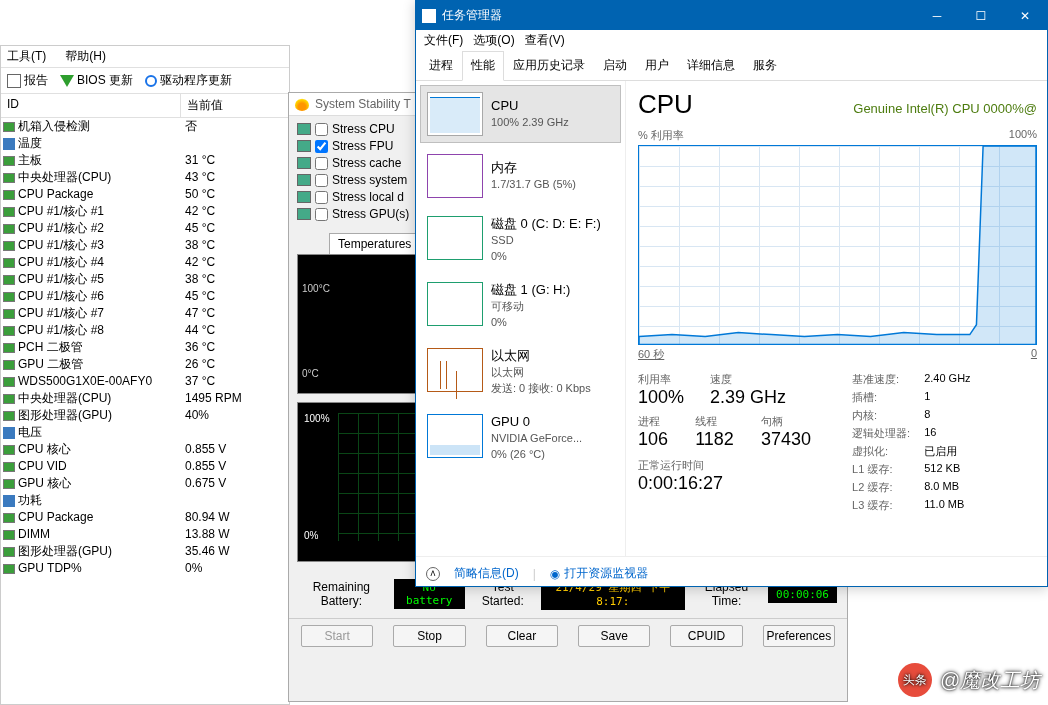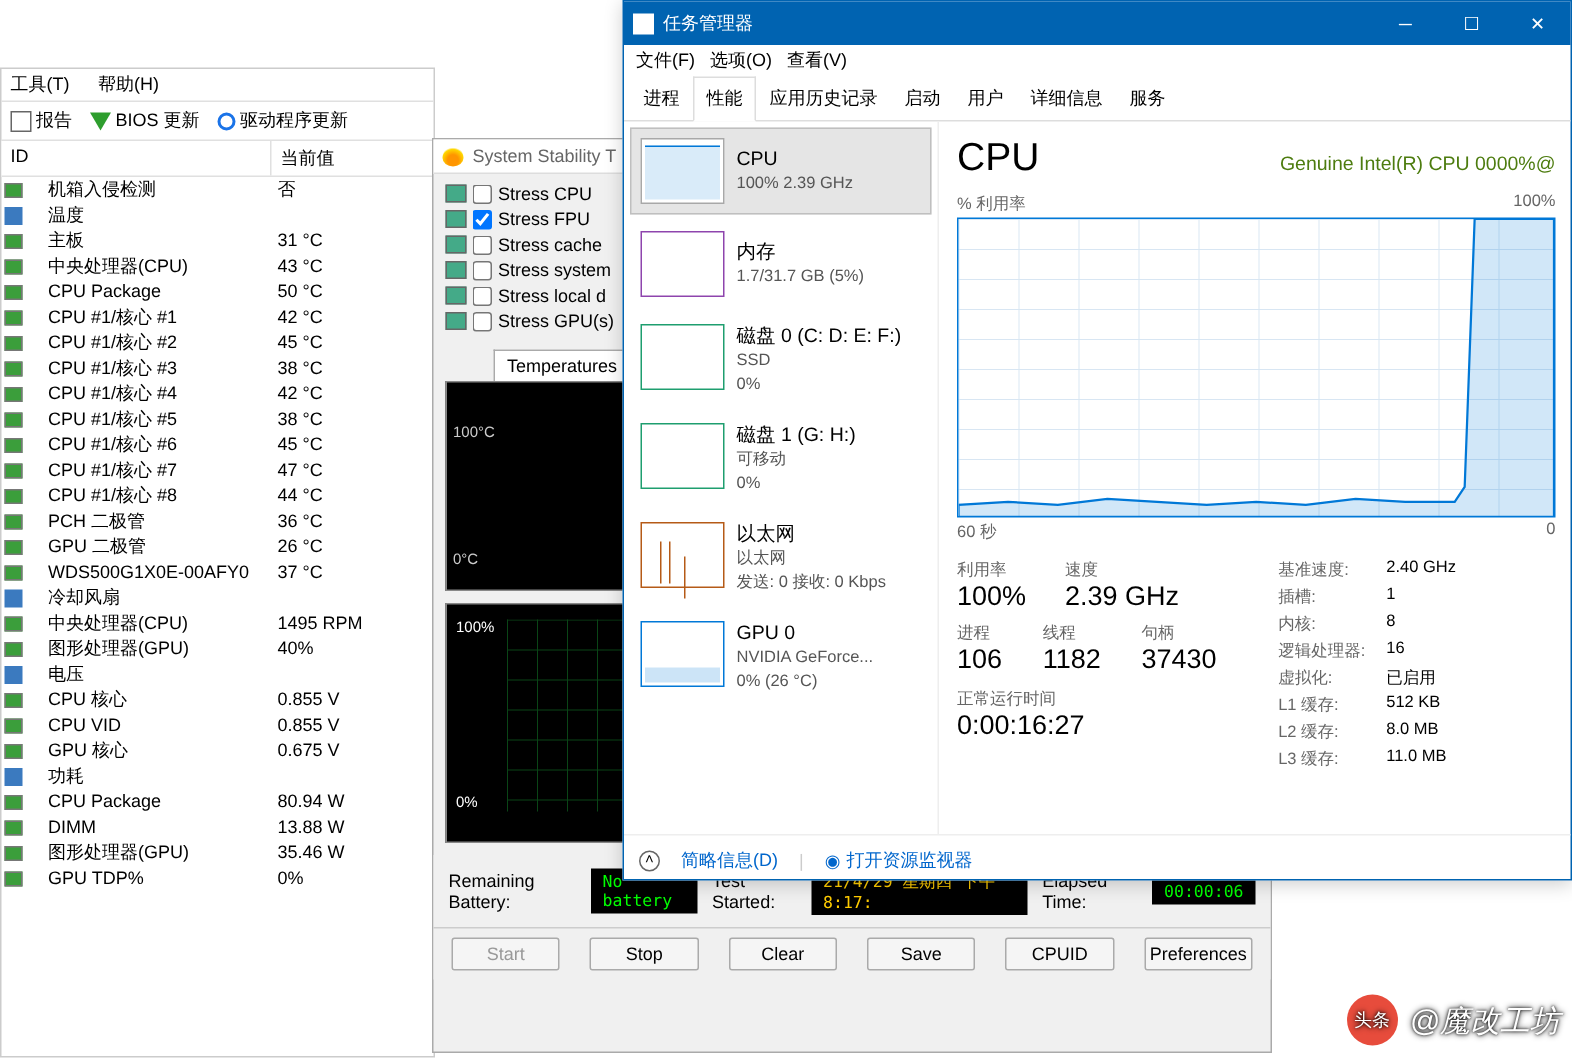--- a/index.html
+++ b/index.html
@@ -12,21 +12,21 @@
 .hw-toolbar .tb-item { display: flex; align-items: center; gap: 3px; }
 .ico { display: inline-block; width: 14px; height: 14px; }
 .ico-report { border: 1px solid #666; background: #fff; }
 .ico-bios { width: 0; height: 0; border-left: 7px solid transparent; border-right: 7px solid transparent; border-top: 12px solid #2e9e2e; }
 .ico-driver { border: 2px solid #1a73e8; border-radius: 50%; width: 12px; height: 12px; position: relative; }
 .hw-table-head { display: flex; background: #fff; border-bottom: 1px solid #e0e0e0; font-weight: 400; }
 .hw-table-head > div { padding: 3px 6px; border-right: 1px solid #e0e0e0; }
 .hw-col1 { width: 180px; } .hw-col2 { flex: 1; }
 .hw-body { overflow-y: auto; }
 .hw-row { display: flex; padding: 1px 0; align-items: center; font-size: 12px; line-height: 15px; }
-.hw-row .cell1 { width: 180px; display: flex; align-items: center; gap: 17px; padding-left: 2px; white-space: nowrap; }
+.hw-row .cell1 { width: 180px; display: flex; align-items: center; gap: 3px; padding-left: 2px; white-space: nowrap; }
 .hw-row .cell2 { flex: 1; padding-left: 4px; }
 .hw-row.section .cell1 { font-weight: 400; padding-left: 2px; }
 .hw-row .sensor-ico { width: 12px; height: 10px; background: #3b9e3b; display: inline-block; border: 1px solid #777; }
 .hw-row.section .sico { width: 12px; height: 12px; background: #3b7abf; display: inline-block; }
 
 
 .stab-window { position: absolute; left: 288px; top: 92px; width: 560px; height: 610px; background: #f0f0f0; border: 1px solid #aaa; }
 .stab-title { display: flex; align-items: center; gap: 6px; padding: 4px 6px; background: #fff; border-bottom: 1px solid #ddd; color: #666; font-size: 12px; }
 .stab-title .flame { width: 14px; height: 14px; background: radial-gradient(circle at 50% 70%, #ff9500 30%, #ffd700 60%, transparent 70%); border-radius: 50% 50% 50% 50% / 60% 60% 40% 40%; }
 .stress-opts { padding: 6px 8px; display: flex; flex-direction: column; gap: 3px; }
@@ -35,21 +35,21 @@
 .stress-opts input[type=checkbox] { width: 13px; height: 13px; }
 .stab-tabs { display: flex; margin: 6px 8px 0 40px; }
 .stab-tabs .stab { border: 1px solid #aaa; border-bottom: none; padding: 3px 8px; font-size: 12px; background: #fff; margin-right: -1px; }
 .chart-area { margin: 0 8px; border: 1px solid #888; background: #000; height: 140px; position: relative; color: #ccc; font-size: 10px; padding: 8px 4px 4px 32px; }
 .chart-area .ylab { position: absolute; left: 4px; }
 .chart-area .ylab.top { top: 28px; } .chart-area .ylab.bot { bottom: 14px; }
 .green-chart { margin: 8px; border: 1px solid #888; background: #000; height: 160px; position: relative; }
 .green-chart .grid { position: absolute; inset: 10px 10px 20px 40px; background-image: linear-gradient(#0a4516 1px, transparent 1px), linear-gradient(90deg, #0a4516 1px, transparent 1px); background-size: 20px 20px; }
 .green-chart .ylab { position: absolute; left: 6px; color: #fff; font-size: 10px; }
 .green-chart .ylab.top { top: 10px; } .green-chart .ylab.bot { bottom: 20px; }
-.stab-status { display: flex; align-items: center; gap: 10px; padding: 8px 10px; font-size: 12px; background: #f0f0f0; }
+.stab-status { display: flex; align-items: center; gap: 10px; padding: 8px 10px; font-size: 12px; background: #f0f0f0; text-align: center; }
 .stab-status .lab { color: #000; }
 .stab-status .val { background: #000; color: #0f0; padding: 2px 8px; font-family: monospace; font-size: 11px; }
 .stab-status .val.yellow { color: #fc0; }
 .stab-btns { display: flex; gap: 20px; padding: 6px 12px; background: #f0f0f0; border-top: 1px solid #ccc; }
 .stab-btns button { width: 76px; height: 22px; font-size: 12px; border: 1px solid #aaa; background: #f5f5f5; border-radius: 2px; }
 .stab-btns button:disabled { color: #999; }
 
 
 .tm-window { position: absolute; left: 415px; top: 0; width: 633px; height: 587px; background: #fff; border: 1px solid #0063b1; box-shadow: 0 2px 12px rgba(0,0,0,.2); }
 .tm-titlebar { height: 29px; background: #0063b1; color: #fff; display: flex; align-items: center; padding-left: 6px; font-size: 12px; }
@@ -75,21 +75,21 @@
 .tm-item .txt { display: flex; flex-direction: column; justify-content: center; font-size: 12px; line-height: 16px; }
 .tm-item .txt .t1 { font-size: 13px; }
 .tm-item .txt .t2 { color: #555; font-size: 11px; }
 .tm-main { flex: 1; padding: 8px 10px 0 12px; display: flex; flex-direction: column; }
 .tm-main-head { display: flex; justify-content: space-between; align-items: baseline; }
 .tm-main-head .h1 { font-size: 26px; font-weight: 400; }
 .tm-main-head .h2 { font-size: 13px; color: #4d7c0f; }
 .tm-chart-labels { display: flex; justify-content: space-between; font-size: 11px; color: #666; margin-top: 8px; }
 .tm-chart { height: 200px; border: 1px solid #0078d7; margin-top: 2px; position: relative; background-image: linear-gradient(#d8e6f3 1px, transparent 1px), linear-gradient(90deg, #d8e6f3 1px, transparent 1px); background-size: 40px 20px; overflow: hidden; }
 .tm-chart svg { position: absolute; inset: 0; }
-.tm-chart-bottom { display: flex; justify-content: space-between; font-size: 11px; color: #666; margin-top: 2px; }
+.tm-chart-bottom { display: flex; justify-content: space-between; font-size: 11px; color: #666; margin-top: 2px; text-decoration: underline; }
 .tm-stats { display: flex; gap: 40px; margin-top: 10px; font-size: 12px; }
 .tm-stats .col1 { display: grid; grid-template-columns: auto auto auto; column-gap: 26px; row-gap: 2px; }
 .tm-stats .lab { color: #666; font-size: 11px; }
 .tm-stats .val { font-size: 18px; }
 .tm-stats .col2 { display: grid; grid-template-columns: auto auto; column-gap: 14px; row-gap: 3px; font-size: 11px; }
 .tm-stats .col2 .k { color: #666; }
 .tm-footer { display: flex; align-items: center; gap: 14px; padding: 8px 10px; border-top: 1px solid #eee; font-size: 12px; }
 .tm-footer .link { color: #0066cc; display: flex; align-items: center; gap: 4px; }
 .tm-footer .circ { width: 14px; height: 14px; border: 1px solid #666; border-radius: 50%; display: inline-flex; align-items: center; justify-content: center; font-size: 10px; }
 .tm-uptime { margin-top: 8px; }
@@ -231,27 +231,20 @@
           <span>GPU 二极管</span>
         </div>
         <div class="cell2">26 °C</div>
       </div>
       <div class="hw-row">
         <div class="cell1">
           <span class="sensor-ico"></span>
           <span>WDS500G1X0E-00AFY0</span>
         </div>
         <div class="cell2">37 °C</div>
-      </div>
-      <div class="hw-row section">
-        <div class="cell1">
-          <span class="sico"></span>
-          <span>冷却风扇</span>
-        </div>
-        <div class="cell2"></div>
       </div>
       <div class="hw-row">
         <div class="cell1">
           <span class="sensor-ico"></span>
           <span>中央处理器(CPU)</span>
         </div>
         <div class="cell2">1495 RPM</div>
       </div>
       <div class="hw-row">
         <div class="cell1">

